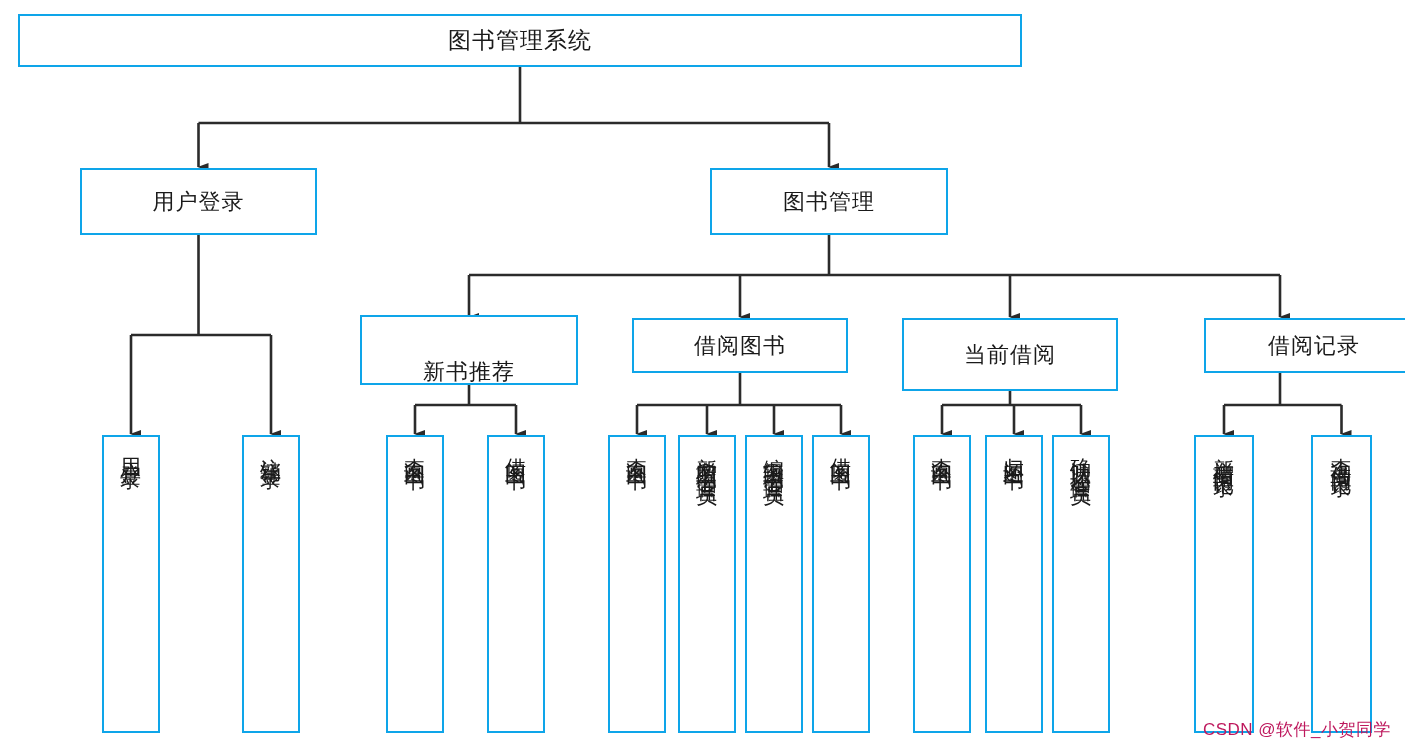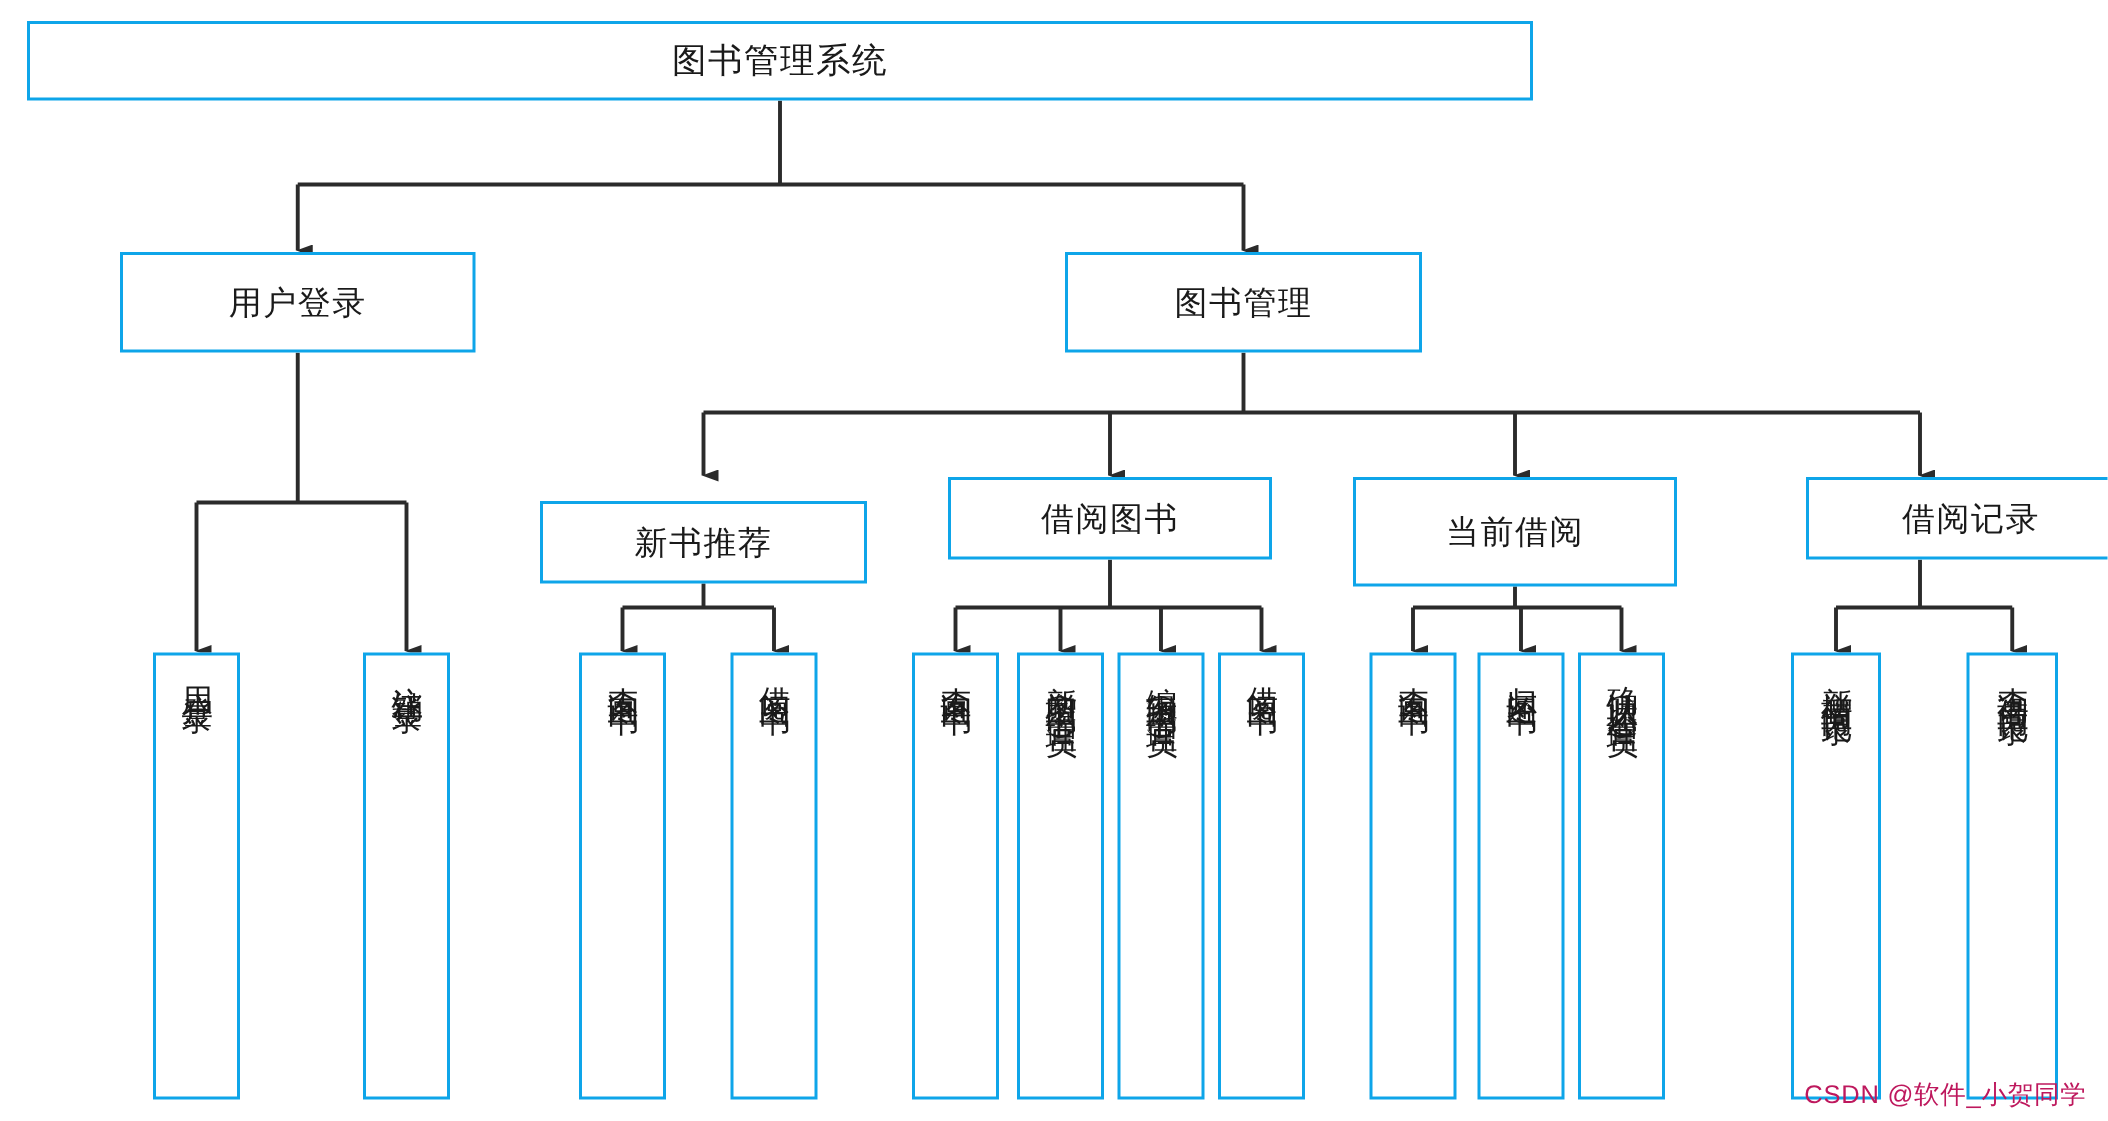--- a/index.html
+++ b/index.html
@@ -132,21 +132,21 @@
 
   <div id="level2-layer">
       <div class="node horizontal" style="left: 80px; top: 168px; width: 237px; height: 67px;">
         <span class="node-label">用户登录</span>
       </div>
       <div class="node horizontal" style="left: 710px; top: 168px; width: 238px; height: 67px;">
         <span class="node-label">图书管理</span>
       </div>
     </div>
   <div id="level3-layer">
-      <div class="node horizontal" style="left: 360px; top: 334px; width: 218px; height: 55px;">
+      <div class="node horizontal" style="left: 360px; top: 315px; width: 218px; height: 70px; align-items: flex-end;">
         <span class="node-label">新书推荐</span>
       </div>
       <div class="node horizontal" style="left: 632px; top: 318px; width: 216px; height: 55px;">
         <span class="node-label">借阅图书</span>
       </div>
       <div class="node horizontal" style="left: 902px; top: 318px; width: 216px; height: 73px;">
         <span class="node-label">当前借阅</span>
       </div>
       <div class="node horizontal" style="left: 1204px; top: 318px; width: 220px; height: 55px;">
         <span class="node-label">借阅记录</span>

